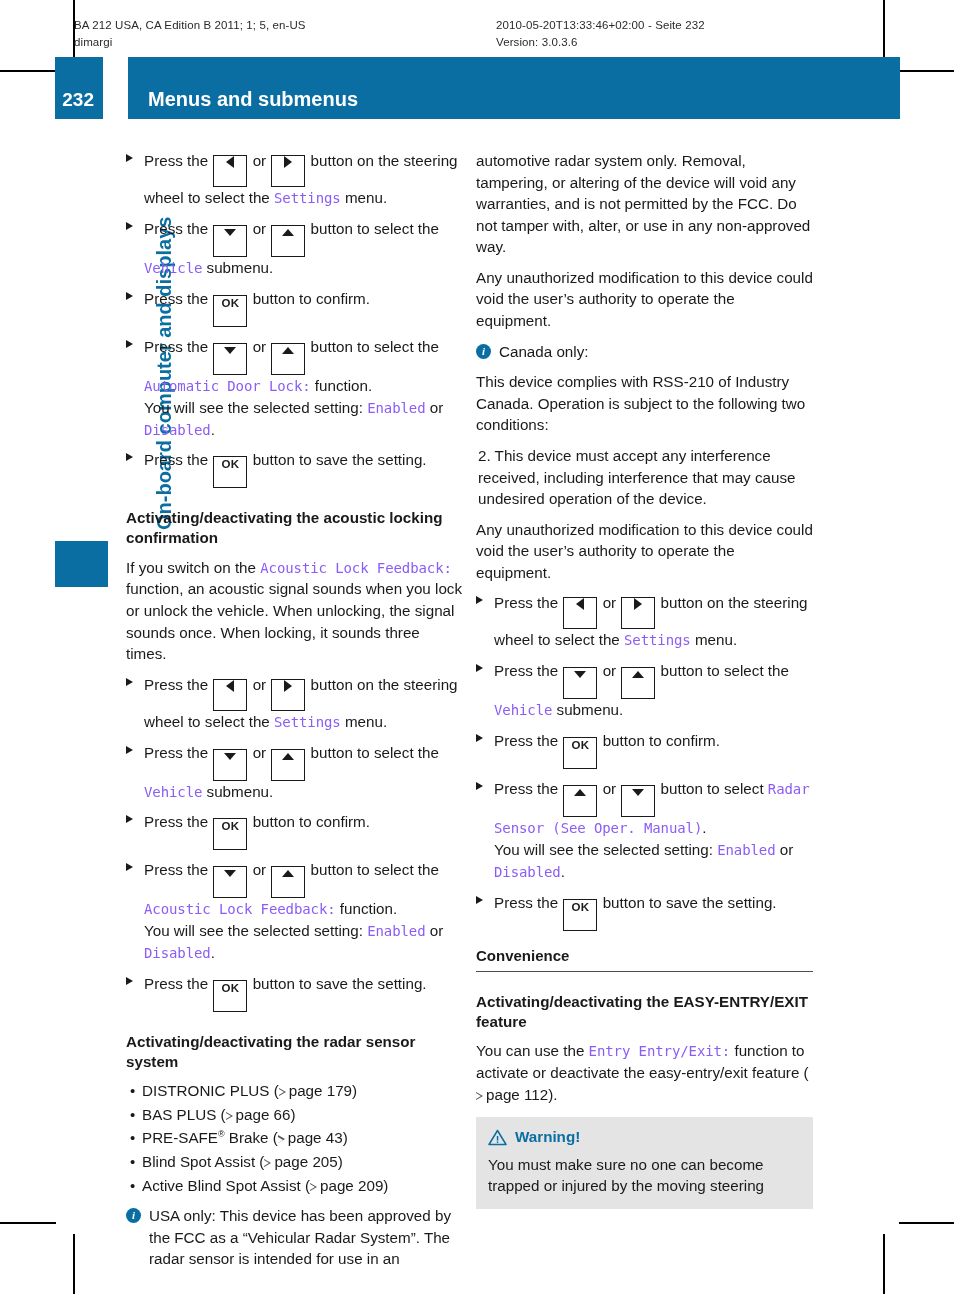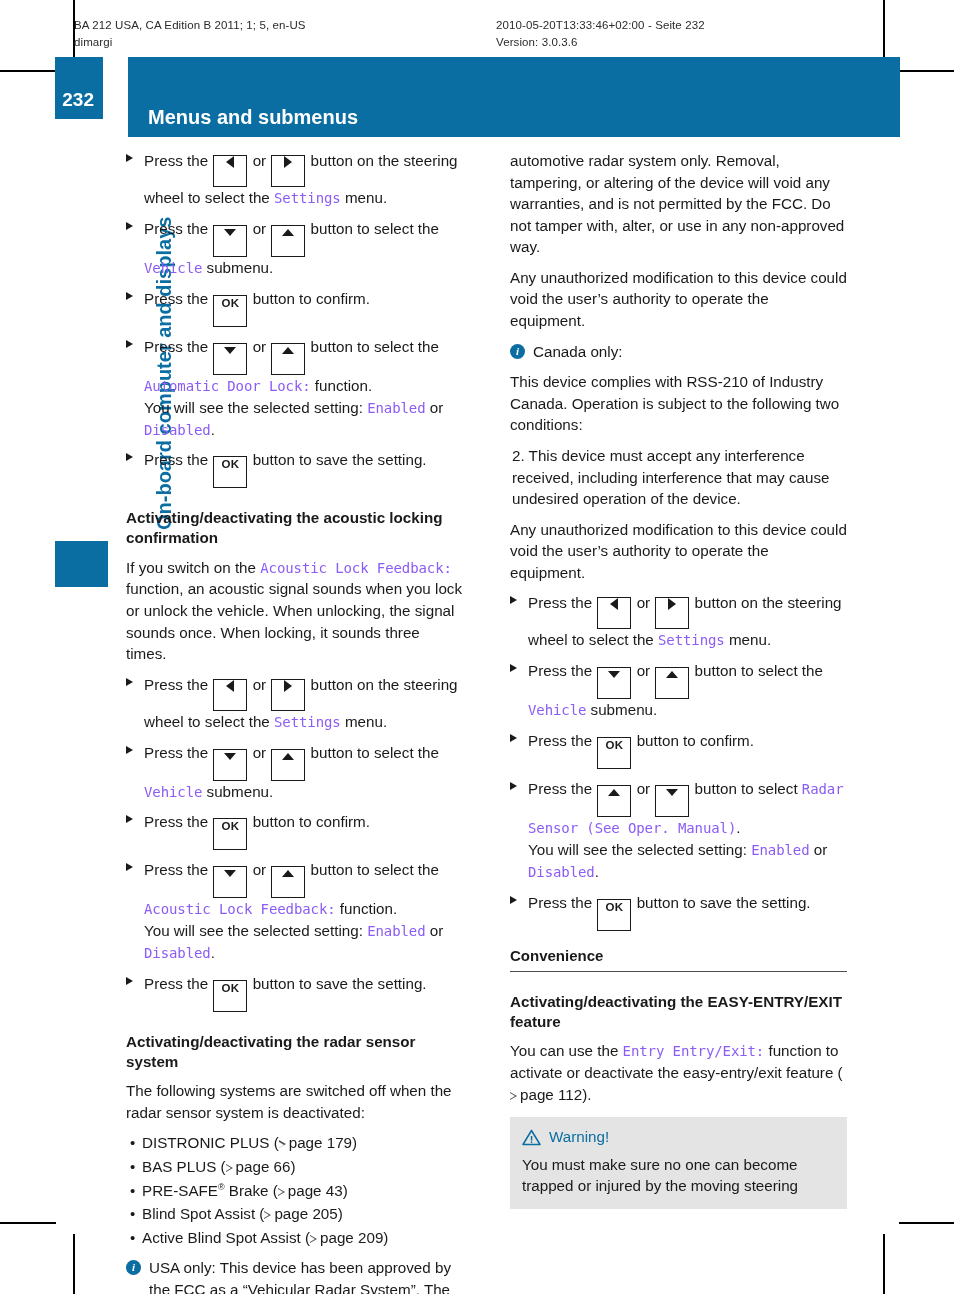--- a/index.html
+++ b/index.html
@@ -26,21 +26,21 @@
   
   .headbar { position:absolute; left:55px; top:57px; width:845px; height:62px; }
   .headbar .pg {
     position:absolute; left:0; top:0; width:48px; height:62px;
     background:#0a6ea2; color:#fff;
     font-weight:bold; font-size:19px;
     display:flex; align-items:flex-end; justify-content:flex-end;
     padding:0 9px 8px 0;
   }
   .headbar .ttl {
-    position:absolute; left:73px; top:0; right:0; height:80px;
+    position:absolute; left:73px; top:0; right:0; height:62px;
     background:#0a6ea2; color:#fff;
     font-weight:bold; font-size:20px;
     display:flex; align-items:flex-end;
     padding:0 0 8px 20px;
   }
 
   
   .chaptab {
     position:absolute; left:-46px; top:300px;
     width:420px; height:40px;
@@ -48,21 +48,21 @@
     transform-origin:center center;
     color:#0a6ea2; font-weight:bold; font-size:20px;
     display:flex; align-items:center; justify-content:flex-start;
     white-space:nowrap;
   }
   .tabmark { position:absolute; left:55px; top:541px; width:53px; height:46px; background:#0a6ea2; }
 
   
   .col { position:absolute; top:150px; width:337px; font-size:15.2px; line-height:1.42; }
   #col-left  { left:126px; }
-  #col-right { left:510px; }
+  #col-right { left:476px; }
 
   p { margin:0 0 8px 0; }
   .para { margin:0 0 9px 0; }
   .para:last-child { margin-bottom:0; }
 
   
   .mono { font-family:"DejaVu Sans Mono", monospace; color:#8b5cf6; font-size:14px; letter-spacing:-0.1px; }
 
   
   .step { position:relative; padding-left:18px; margin:0 0 9px 0; }
@@ -116,21 +116,21 @@
   }
   .pref-o { display:inline-block; position:relative; width:8px; height:9px; vertical-align:-1px; margin:0 2px 0 0; }
   .pref-o::before { content:""; position:absolute; left:0; top:0; width:0;height:0;
      border-left:7px solid #555; border-top:4.5px solid transparent; border-bottom:4.5px solid transparent; }
   .pref-o::after  { content:""; position:absolute; left:0; top:1.3px; width:0;height:0;
      border-left:5px solid #fff; border-top:3.2px solid transparent; border-bottom:3.2px solid transparent; }
 
   
   .warnbox { background:#e4e4e4; padding:9px 12px 12px 12px; margin-top:12px; }
   .warnhead { display:flex; align-items:center; margin-bottom:6px; }
-  .warnhead .wtxt { color:#0a6ea2; font-weight:normal; font-size:15.2px; margin-left:8px; }
+  .warnhead .wtxt { color:#0a6ea2; font-weight:bold; font-size:15.2px; margin-left:8px; }
   .warnbody { font-size:15.2px; line-height:1.42; }
 
   sup { font-size:9px; vertical-align:super; }
 </style>
 </head>
 <body>
 
 <div class="crop crop-h" style="left:0px;  top:70px;  width:56px;"></div>
 <div class="crop crop-h" style="left:899px;top:70px;  width:55px;"></div>
 <div class="crop crop-v" style="left:73px; top:0px;   height:58px;"></div>
@@ -253,21 +253,20 @@
     <span class="mono">Disabled</span><span>.</span>
   </div>
 
   <div class="step"><span class="mk"></span>
     <span>Press the</span>
     <span class="btn">OK</span>
     <span>button to save the setting.</span>
   </div>
 
   <h3 class="sub">Activating/deactivating the radar sensor system</h3>
-  <p class="para">The following systems are switched off when the radar sensor system is deactivated:</p>
 
   <div style="margin-bottom:9px;">
     <div class="bul"><span class="dot">•</span>
       <span>DISTRONIC PLUS</span>
       (<span class="pref-o"></span><span>page 179</span>)
     </div>
     <div class="bul"><span class="dot">•</span>
       <span>BAS PLUS</span>
       (<span class="pref-o"></span><span>page 66</span>)
     </div>

